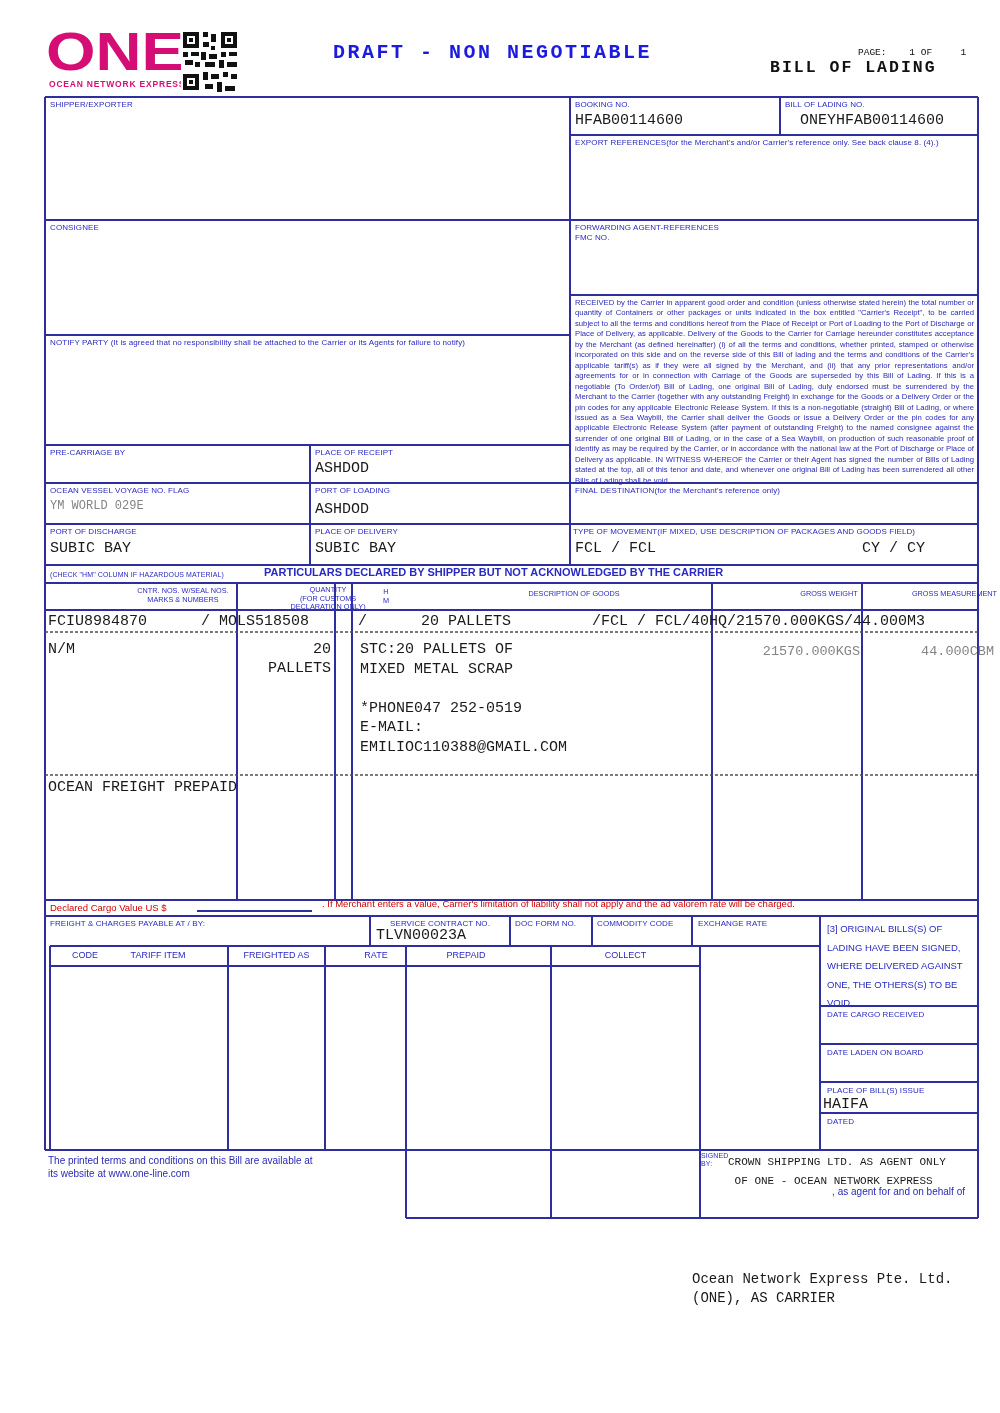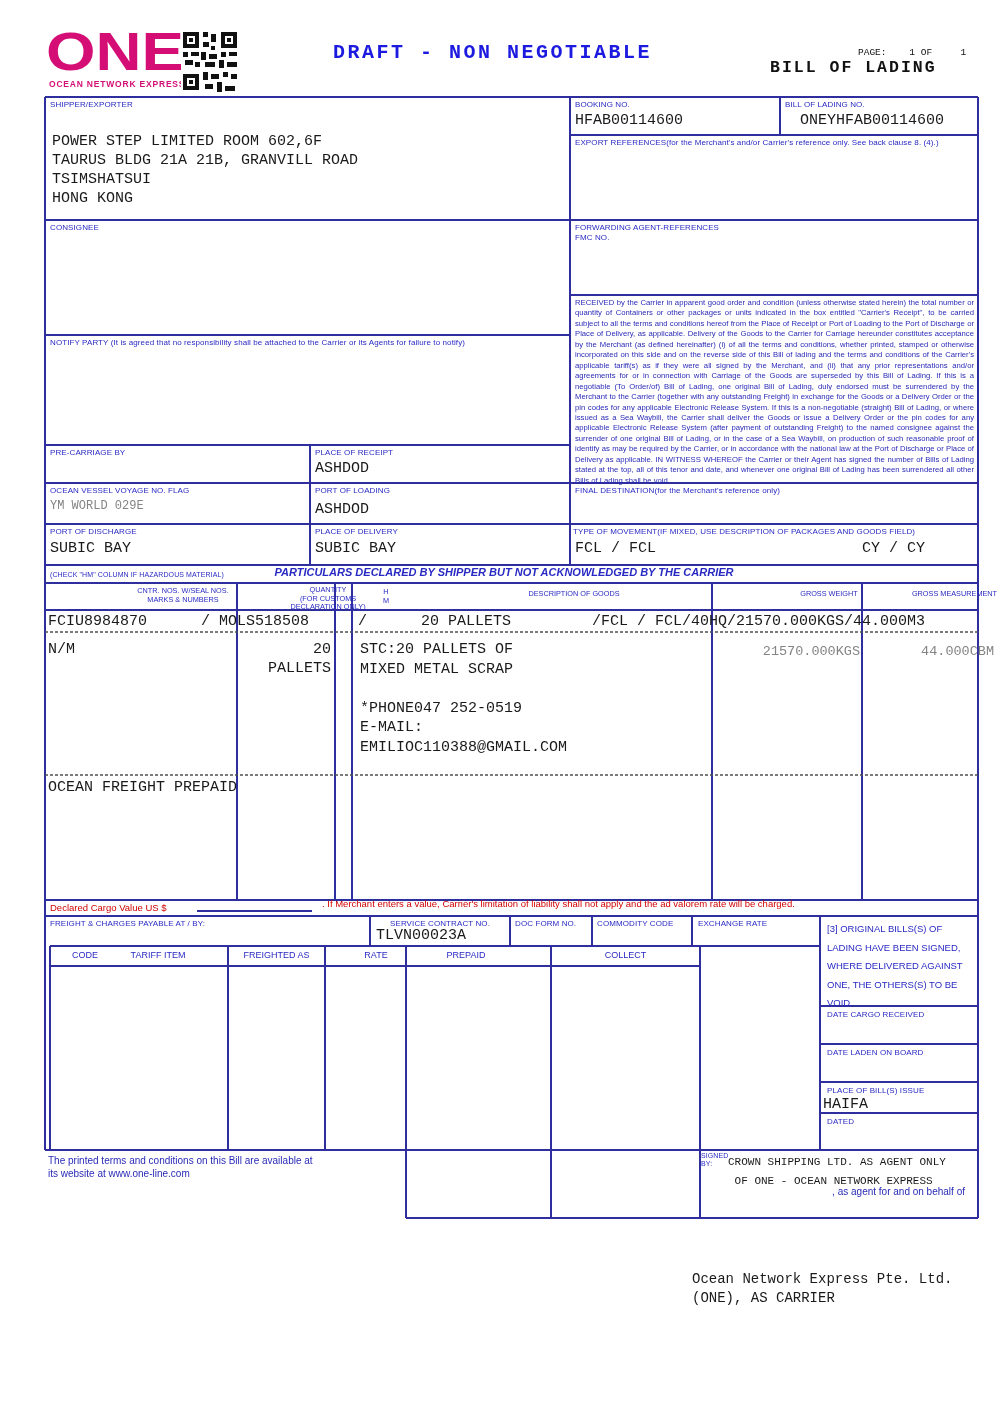--- a/index.html
+++ b/index.html
@@ -27,22 +27,22 @@
             color:#d40e74;letter-spacing:0px;transform:scaleX(1.18);transform-origin:left top;
             line-height:54px;}
   .logo-sub{position:absolute;left:49px;top:79px;font-size:8.5px;font-weight:bold;
             color:#d40e74;letter-spacing:.8px;}
   .draft{position:absolute;left:333px;top:41px;font-family:"Liberation Mono",monospace;
          font-size:20px;font-weight:bold;color:#1d1ae0;letter-spacing:2.5px;}
   .pageline{position:absolute;left:858px;top:47px;font-family:"Liberation Mono",monospace;
             font-size:9.5px;color:#111;white-space:pre;}
   .doctitle{position:absolute;left:770px;top:58px;font-family:"Liberation Mono",monospace;
             font-size:16.5px;font-weight:bold;color:#111;letter-spacing:2px;}
-  .banner{position:absolute;left:264px;top:566px;width:480px;text-align:center;
-          font-size:11px;font-weight:bold;color:#2929c4;font-style:italic;}
+  .banner{position:absolute;left:264px;top:566px;width:480px;
+          font-size:11px;font-weight:bold;color:#2929c4;}
 </style>
 </head>
 <body>
 
 <div id="page">
 
   <div class="logo-one">ONE</div>
   <div class="logo-sub">OCEAN NETWORK EXPRESS</div>
 
   <svg class="abs" style="left:181px;top:30px" width="58" height="64" viewBox="0 0 58 64">
@@ -136,24 +136,20 @@
       <line x1="700" y1="946" x2="700" y2="1218"></line>
       <line x1="197" y1="911" x2="312" y2="911"></line>
     </g>
     <g stroke="#4f4f4f" stroke-width="1.5" stroke-dasharray="3,2">
       <line x1="45" y1="632" x2="978" y2="632"></line>
       <line x1="45" y1="775" x2="978" y2="775"></line>
     </g>
   </svg>
 
   <div class="lbl" style="left:50px;top:100px">SHIPPER/EXPORTER</div>
-  <div class="mono preline" style="left:52px;top:132px">POWER STEP LIMITED ROOM 602,6F
-TAURUS BLDG 21A 21B, GRANVILL ROAD
-TSIMSHATSUI
-HONG KONG</div>
 
   <div class="lbl" style="left:50px;top:223px">CONSIGNEE</div>
   <div class="lbl" style="left:50px;top:338px;width:510px">NOTIFY PARTY (It is agreed that no responsibility shall be attached to the Carrier or its Agents for failure to notify)</div>
 
   <div class="lbl" style="left:50px;top:448px">PRE-CARRIAGE BY</div>
   <div class="lbl" style="left:315px;top:448px">PLACE OF RECEIPT</div>
   <div class="mono" style="left:315px;top:459px">ASHDOD</div>
 
   <div class="lbl" style="left:50px;top:486px">OCEAN VESSEL VOYAGE NO.  FLAG</div>
   <div class="mono m12 gray" style="left:50px;top:497px">YM WORLD 029E</div>

